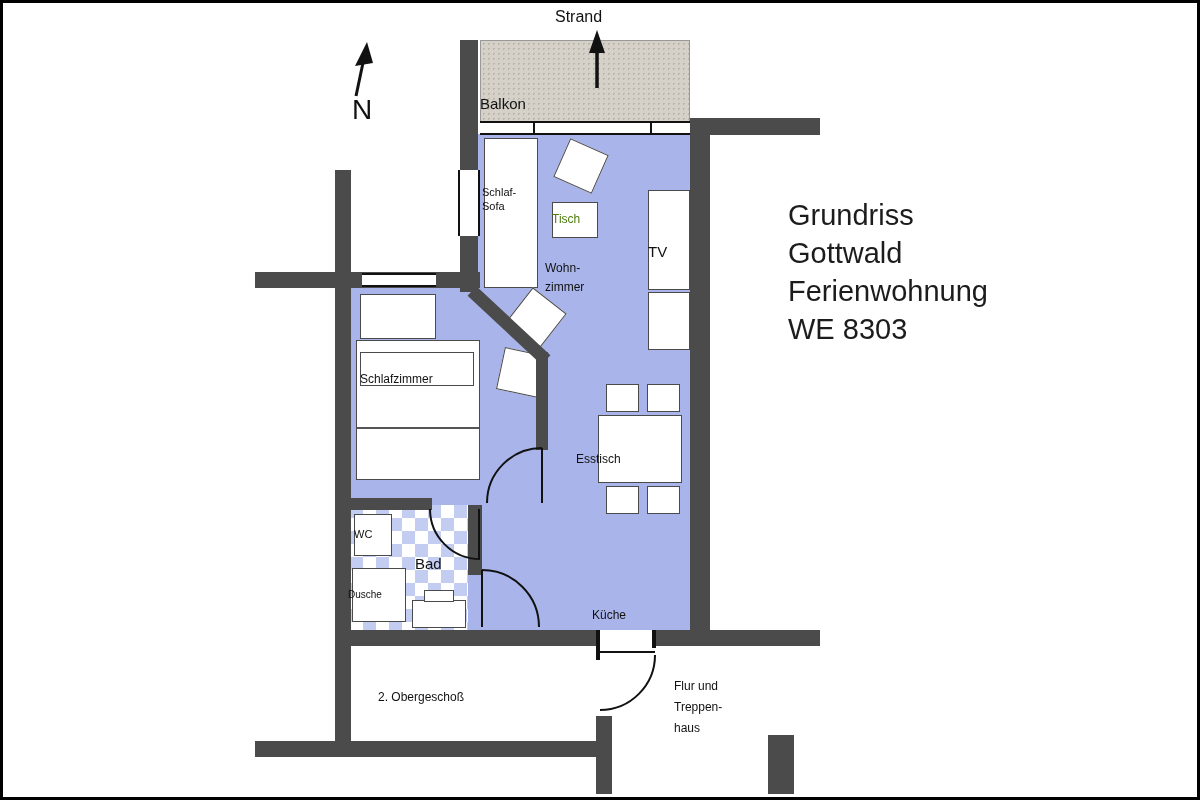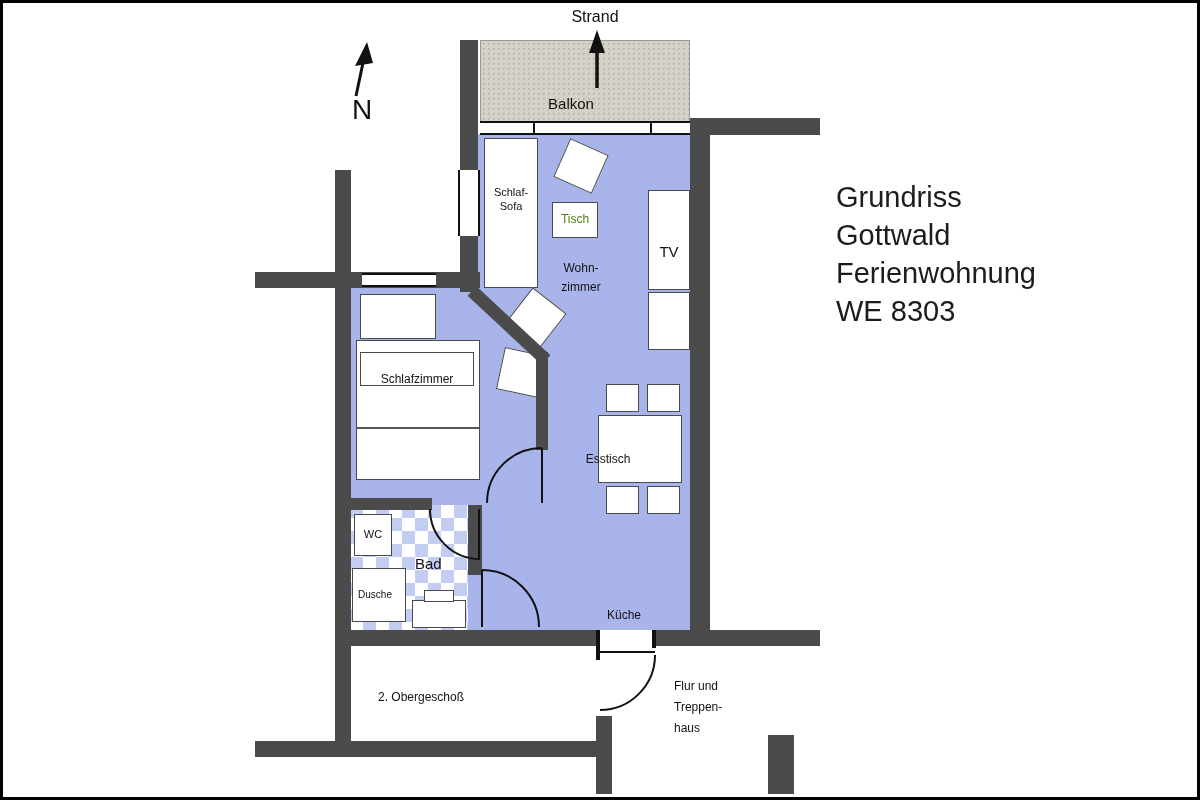--- a/index.html
+++ b/index.html
@@ -21,21 +21,21 @@
     background-size:5px 5px; border:1px solid #999;
   }
   .wall { position:absolute; background:#4b4b4b; z-index:2; }
   .win  { position:absolute; background:#fff; z-index:3; }
   .win-h { border-top:2px solid #111; border-bottom:2px solid #111; }
   .win-v { border-left:2px solid #111; border-right:2px solid #111; }
   .tick { position:absolute; background:#111; z-index:4; }
   .furn { position:absolute; background:#fff; border:1px solid #4a4a4a; z-index:4; }
   svg.overlay { position:absolute; left:0; top:0; z-index:5; pointer-events:none; }
   .lbl { position:absolute; z-index:6; white-space:nowrap; color:#111; }
-  .ctr { text-align:center; }
+  .ctr { }
   .lbl-sm  { font-size:11px; }
   .lbl-md  { font-size:12px;margin-top:12px; }
   .title-block { position:absolute; z-index:6; font-size:29px; line-height:38px; color:#1c1c1c; }
 </style>
 </head>
 <body>
 
 <div class="frame"></div>
 
 <div class="floor" style="left:478px;top:134px;width:212px;height:496px;"></div>
@@ -123,30 +123,30 @@
   <span>Schlaf-</span><br>
   <span>Sofa</span>
 </div>
 <div class="lbl ctr" style="left:552px;top:212px;width:46px;font-size:12px;color:#4d7c0f;">Tisch</div>
 <div class="lbl ctr" style="left:648px;top:243px;width:42px;font-size:15px;">TV</div>
 <div class="lbl ctr lbl-md" style="left:545px;top:247px;width:72px;line-height:19px;">
   <span>Wohn-</span><br>
   <span>zimmer</span>
 </div>
 <div class="lbl ctr lbl-md" style="left:360px;top:360px;width:114px;">Schlafzimmer</div>
-<div class="lbl ctr lbl-md" style="left:564px;top:440px;width:88px;">Esstisch</div>
+<div class="lbl ctr lbl-md" style="left:576px;top:440px;width:88px;">Esstisch</div>
 <div class="lbl ctr lbl-sm" style="left:354px;top:528px;width:38px;">WC</div>
 <div class="lbl" style="left:415px;top:555px;font-size:15px;">Bad</div>
 <div class="lbl ctr" style="left:348px;top:589px;width:54px;font-size:10px;">Dusche</div>
 <div class="lbl ctr lbl-md" style="left:592px;top:596px;width:64px;">Küche</div>
 <div class="lbl lbl-md" style="left:378px;top:678px;">2. Obergeschoß</div>
 <div class="lbl lbl-md" style="left:674px;top:664px;line-height:21px;">
   <span>Flur und</span><br>
   <span>Treppen-</span><br>
   <span>haus</span>
 </div>
 
-<div class="title-block" style="left:788px;top:178px;margin-left:48px;">
+<div class="title-block" style="left:788px;top:196px;">
   <div>Grundriss</div>
   <div>Gottwald</div>
   <div>Ferienwohnung</div>
   <div>WE 8303</div>
 </div>
 
 </body></html>

